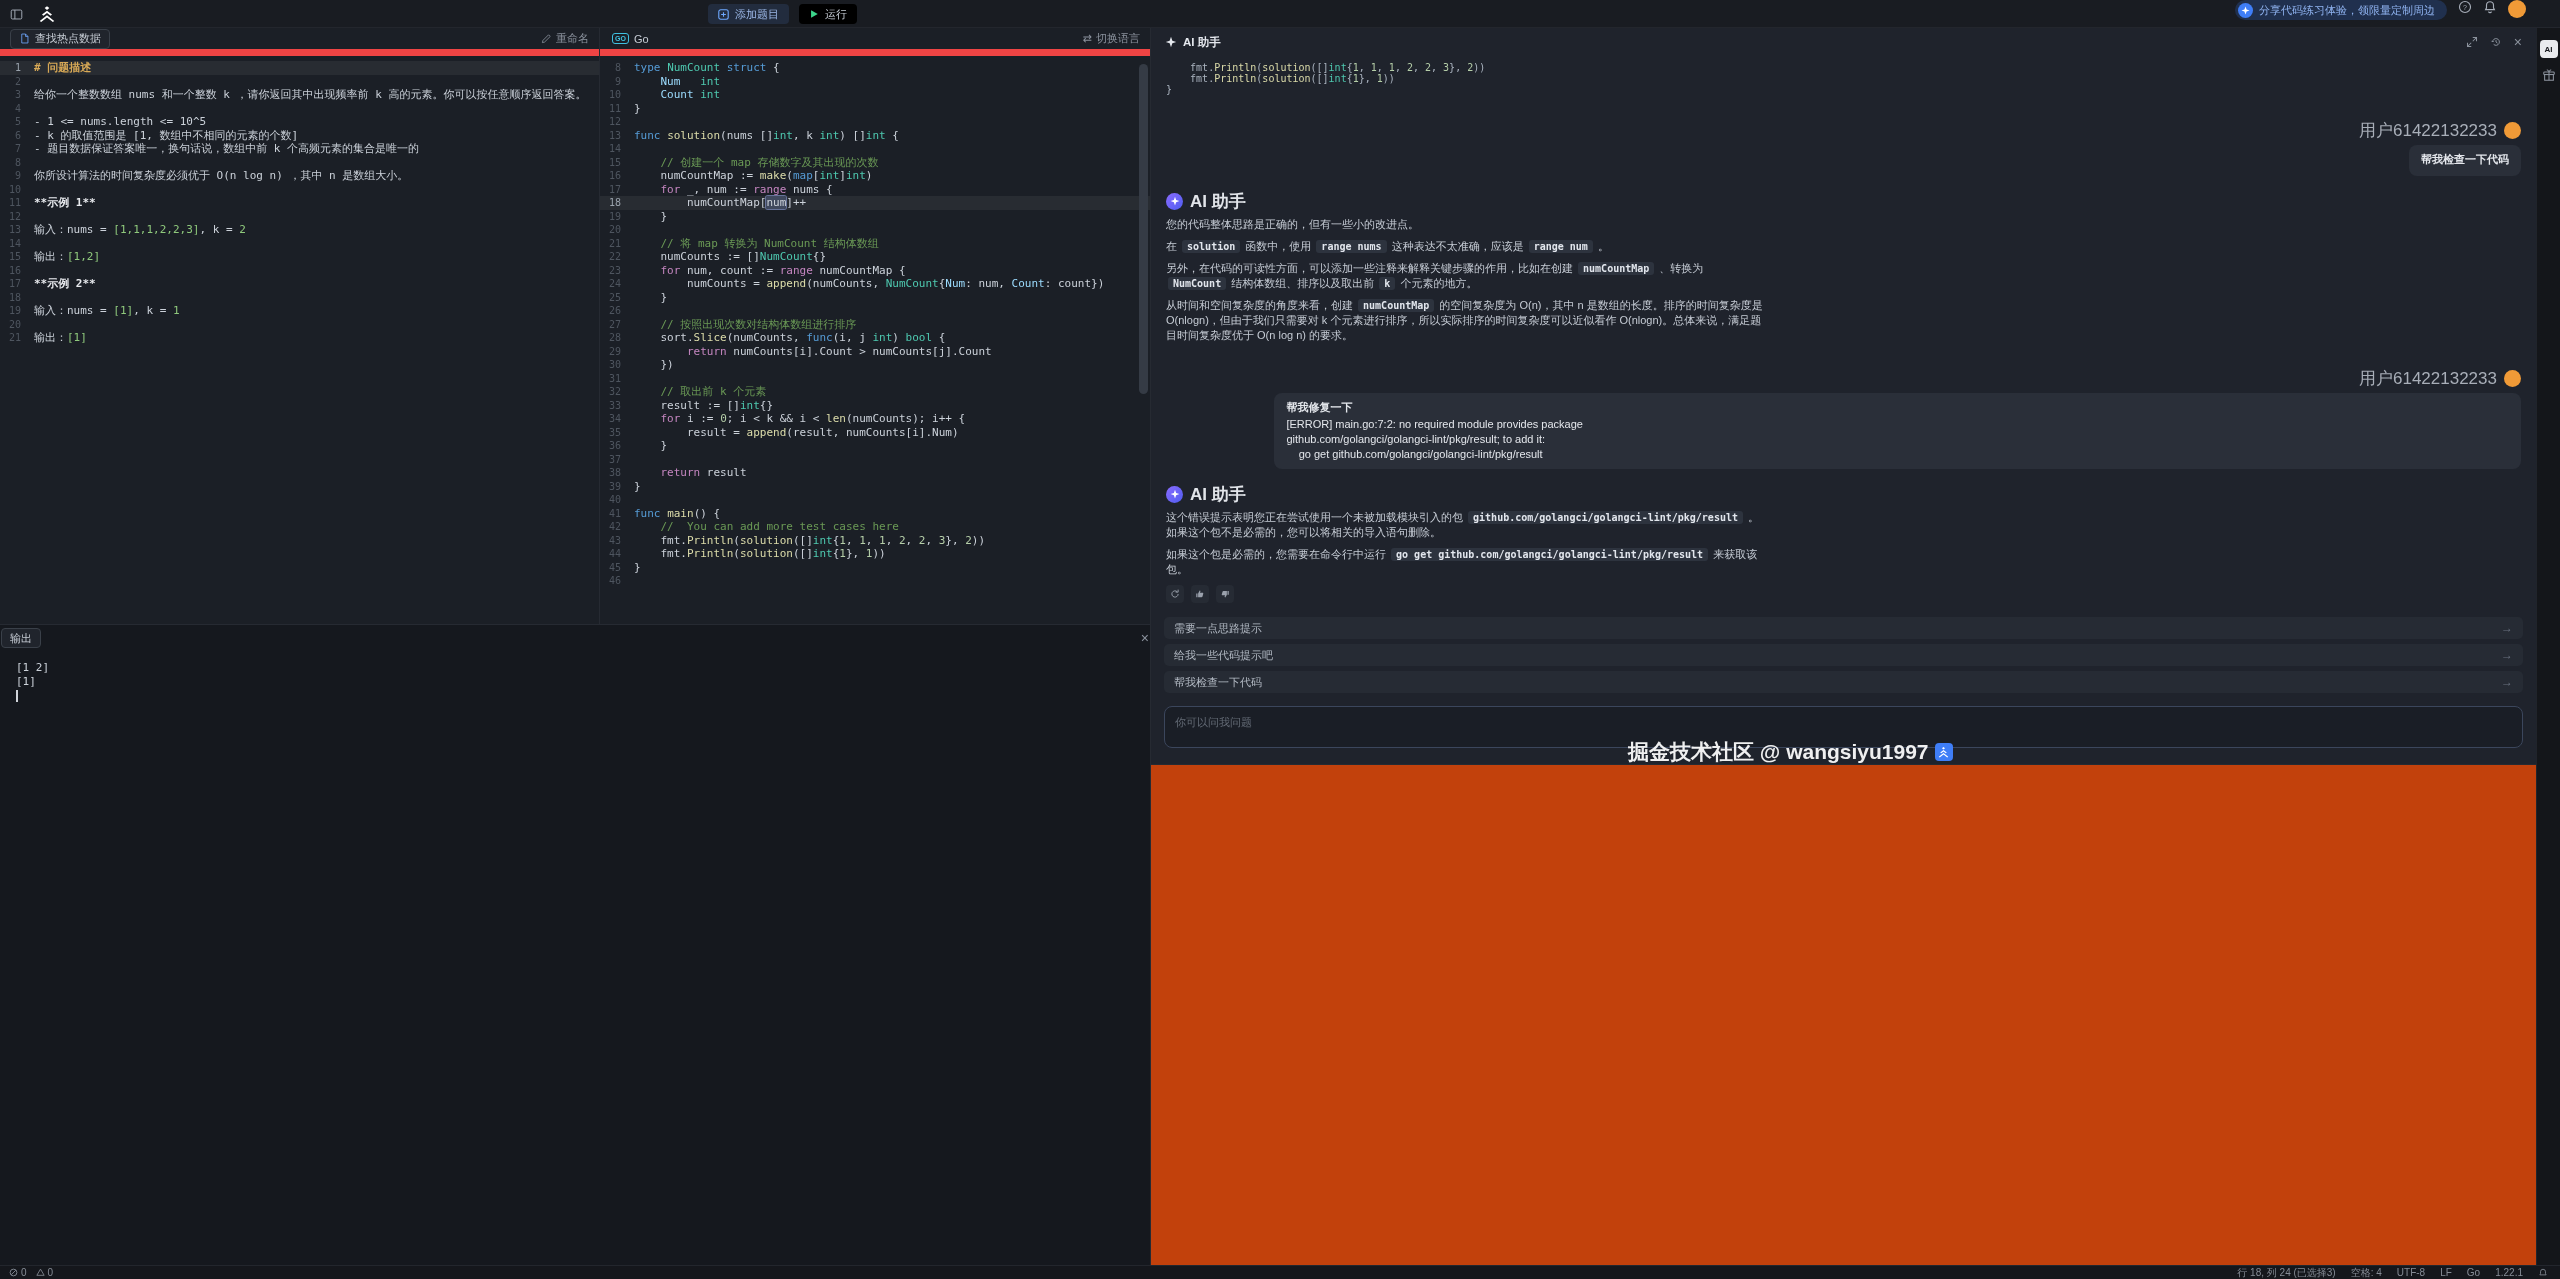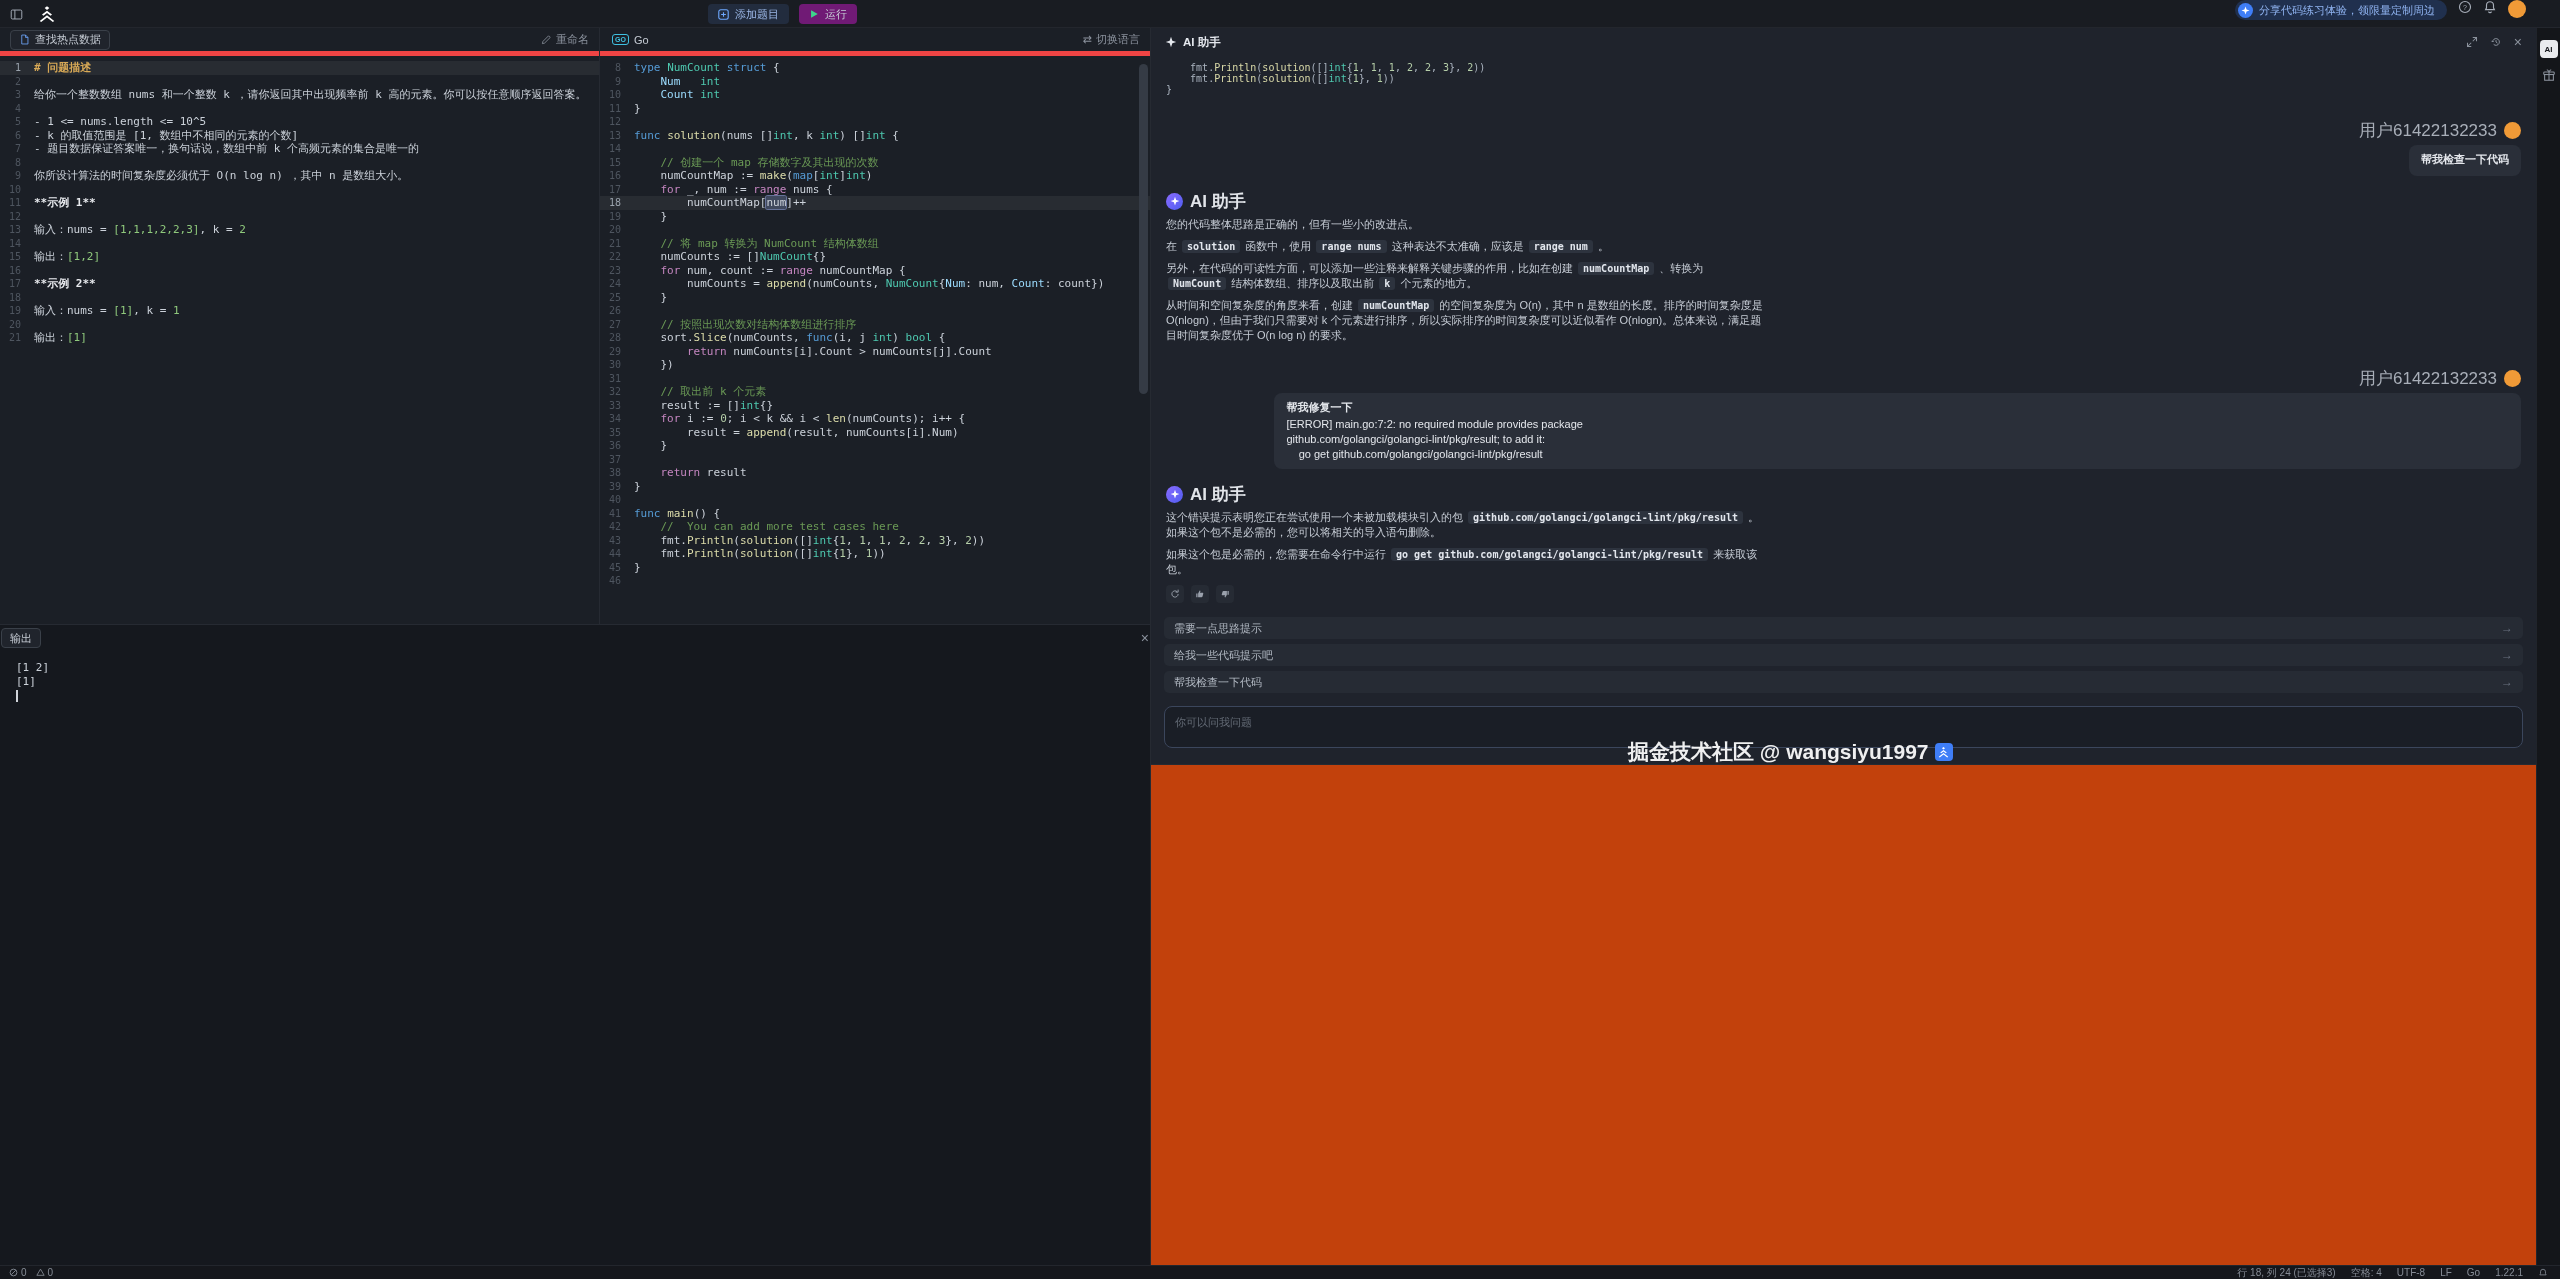--- a/index.html
+++ b/index.html
@@ -7,38 +7,38 @@
     font-family:"Liberation Sans", sans-serif; }
 
   
   .topbar { position:absolute; top:0; left:0; width:2560px; height:28px; background:#191c22;
     border-bottom:1px solid #23262d; z-index:20; }
   .tb-left { position:absolute; left:10px; top:0; height:28px; display:flex; align-items:center; gap:14px; }
   .tb-center { position:absolute; left:708px; top:4px; display:flex; gap:10px; }
   .tb-right { position:absolute; right:34px; top:0; height:28px; display:flex; align-items:flex-start; gap:11px; }
   .icon-btn { display:inline-flex; align-items:center; justify-content:center; cursor:pointer; }
   .tb-btn { display:flex; align-items:center; gap:6px; height:20px; padding:0 10px; border:none;
-    border-radius:4px; background:#701a75; color:#c6ccd4; font-size:11px; cursor:pointer; }
+    border-radius:4px; background:#000000; color:#c6ccd4; font-size:11px; cursor:pointer; }
   .tb-btn.add { background:#222c3e; color:#9db9e8; }
   .share-pill { display:flex; align-items:center; gap:6px; height:20px; padding:0 12px 0 3px; border:none;
     border-radius:10px; background:#20304e; color:#8fb3f0; font-size:11px; cursor:pointer; }
   .share-ic { width:15px; height:15px; border-radius:50%; background:#3f7ef7; display:inline-flex;
     align-items:center; justify-content:center; }
   .avatar { width:18px; height:18px; border-radius:50%; background:#f09a37; display:inline-block; flex:none; }
 
   
   .workspace { position:absolute; top:28px; left:0; right:24px; bottom:14px; display:flex; }
   .left-group { width:1150px; flex:none; display:flex; flex-direction:column; }
   .editors-row { height:597px; flex:none; display:flex; border-bottom:1px solid #262a32; }
   .md-panel { width:600px; flex:none; border-right:1px solid #262a32; background:#1b1f26;
     display:flex; flex-direction:column; }
   .code-panel { flex:1; background:#1b1f26; display:flex; flex-direction:column; position:relative; }
 
   .panel-header { height:28px; flex:none; display:flex; align-items:center; justify-content:space-between;
-    padding:0 10px; border-bottom:5px solid #ef4444; }
+    padding:0 10px; border-bottom:7px solid #ef4444; }
   .tab-chip { display:inline-flex; align-items:center; gap:5px; height:20px; padding:0 8px;
     border:1px solid #3a4049; border-radius:4px; background:#20242c; color:#c6ccd4; font-size:11px; cursor:pointer; }
   .ghost-btn { display:inline-flex; align-items:center; gap:4px; background:none; border:none;
     color:#8b929d; font-size:11px; cursor:pointer; }
   .go-badge { font-size:7px; font-weight:bold; color:#3fc0e0; border:1px solid #3fc0e0; border-radius:3px;
     padding:1px 2px; line-height:1; }
   .tr-ic { color:#8b929d; font-size:11px; }
 
   .editor { flex:1; overflow:hidden; padding-top:5px; }
   .ed-line { display:flex; height:13.5px; line-height:13.5px; font-size:11px; white-space:pre; }

